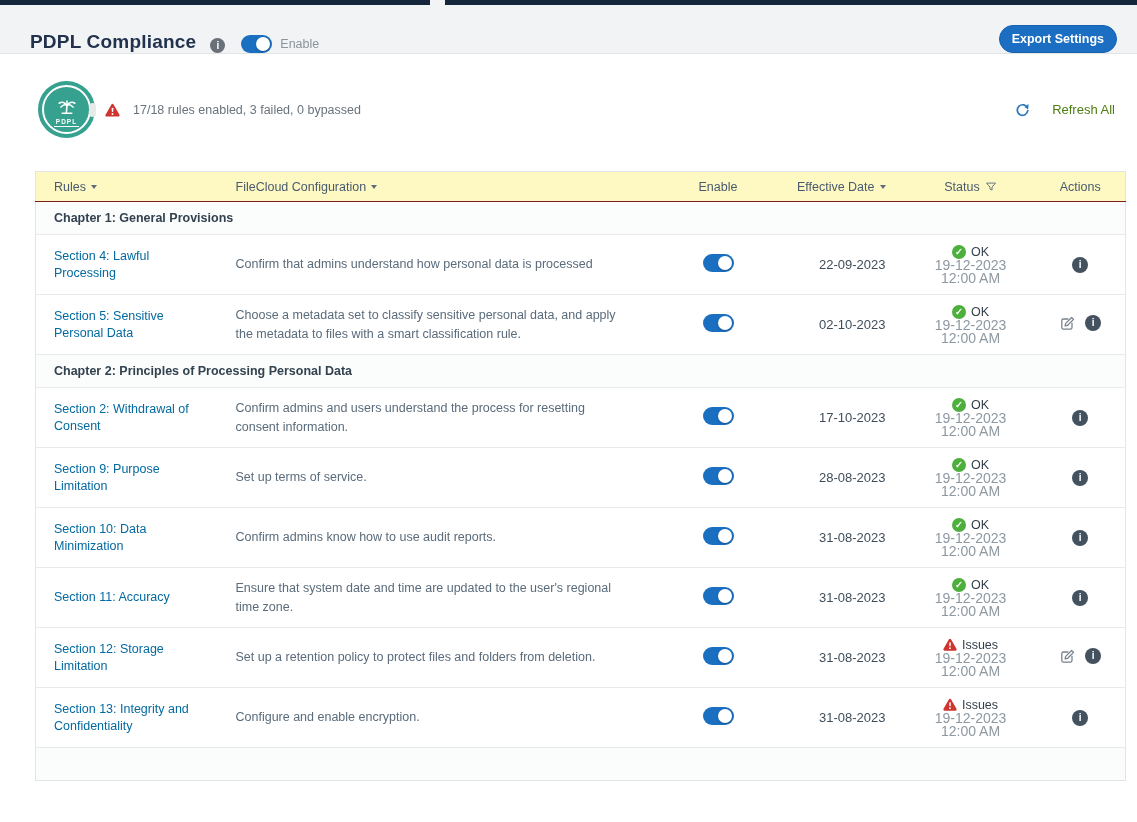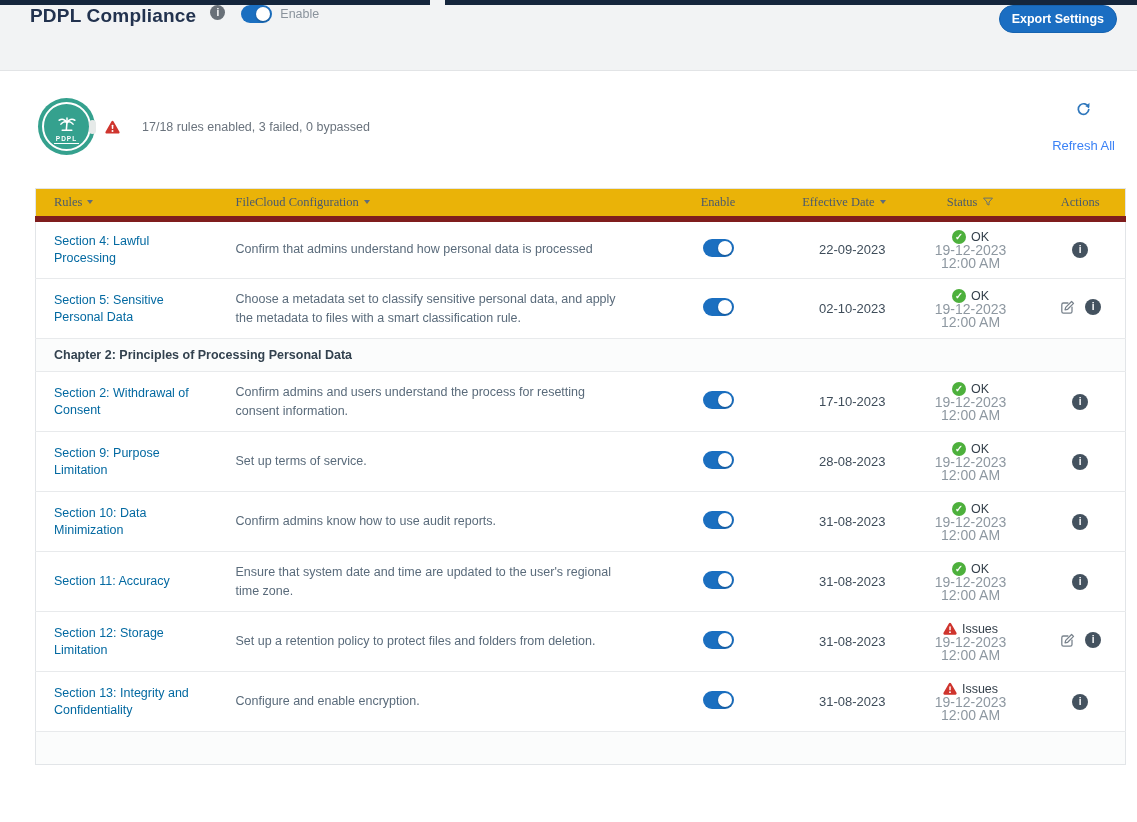--- a/index.html
+++ b/index.html
@@ -4,22 +4,22 @@
 <style>
   * { margin:0; padding:0; box-sizing:border-box; }
   html,body { width:1137px; height:822px; overflow:hidden; background:#fff;
     font-family:"Liberation Sans", sans-serif; color:#5a6b7b; }
 
   
   .topbar { position:relative; height:5px; background:#15263c; }
   .topbar .notch { position:absolute; left:430px; top:0; width:15px; height:5px; background:#f2f3f4; }
 
   
-  .page-header { height:66px; background:#f2f3f4; border-bottom:1px solid #e2e4e6;
-    display:flex; align-items:flex-start; padding:0 20px 0 30px; }
+  .page-header { height:49px; background:#f2f3f4; border-bottom:1px solid #e2e4e6;
+    display:flex; align-items:flex-end; padding:0 20px 0 30px; }
   .page-title { font-size:19px; font-weight:600; color:#22324e; letter-spacing:.2px; }
   .info-dot { display:inline-flex; align-items:center; justify-content:center;
     width:16px; height:16px; border-radius:50%; background:#44525f; color:#fff;
     font-size:10px; font-weight:700; font-style:normal; line-height:1; }
   .title-info { background:#697078; width:15px; height:15px; margin-left:14px; }
   .enable-wrap { display:flex; align-items:center; margin-left:16px; gap:8px; }
   .enable-label { font-size:12.5px; color:#8a939c; }
   .btn-primary { margin-left:auto; background:#1b6ec2; color:#fff; border:1px solid #1663b0;
     border-radius:14px; font-size:12.5px; font-weight:600; padding:6px 12px; cursor:pointer;
     font-family:"Liberation Sans", sans-serif; }
@@ -35,31 +35,31 @@
   
   .summary { display:flex; align-items:center; margin:27px 22px 0 38px; }
   .logo { position:relative; width:57px; height:57px; border-radius:50%; background:#35a18e; flex:none; }
   .logo::before { content:''; position:absolute; inset:4px; border:2.5px solid #fff; border-radius:50%; }
   .logo .ring-gap { position:absolute; right:-1px; top:50%; transform:translateY(-50%);
     width:7px; height:14px; background:#e6eae9; border-radius:4px; }
   .logo-inner { position:absolute; inset:0; display:flex; flex-direction:column;
     align-items:center; justify-content:center; padding-top:4px; }
   .logo-word { color:#fff; font-size:6.5px; font-weight:700; letter-spacing:1px;
     border-bottom:1px solid #fff; padding:1px 2px 1px 2px; margin-top:-2px; }
-  .alert-inline { display:flex; align-items:center; gap:22px; margin-left:10px;justify-content:flex-end; }
+  .alert-inline { display:flex; align-items:center; gap:13px; margin-left:10px;justify-content:flex-end; }
   .alert-msg { font-size:12.5px; color:#6a737d; }
-  .refresh { margin-left:auto; display:flex; align-items:center; gap:22px; color:#3b82f6;
-    font-size:13px; cursor:pointer;flex-direction:column; }
+  .refresh { margin-left:auto; display:flex; align-items:center; gap:22px; color:#4d7c0f;
+    font-size:13px; cursor:pointer; }
 
   
   .table-wrap { margin:33px 12px 0 35px; width:1090px; }
   table { width:1090px; border-collapse:collapse; table-layout:fixed;
     border:1px solid #e2e5e8; }
-  thead th { height:30px; background:#eab308; font-weight:400; font-size:12.5px;
-    color:#4a5a6e; text-align:left; border-bottom:6px solid #7f1d1d; padding:0; cursor:pointer;font-family:Liberation Serif, serif; }
+  thead th { height:30px; background:#fef9c3; font-weight:400; font-size:12.5px;
+    color:#4a5a6e; text-align:left; border-bottom:1px solid #7f1d1d; padding:0; cursor:pointer; }
   thead th:first-child .th-inner { padding-left:18px; }
   thead th.c-enable, thead th.c-status, thead th.c-actions { text-align:center; }
   thead th.c-date { text-align:right; }
   thead th.c-date .th-inner { padding-right:20px; }
   .th-inner { display:inline-flex; align-items:center; }
   .caret { width:0; height:0; border-left:3.5px solid transparent; border-right:3.5px solid transparent;
     border-top:4.5px solid #5f6c7b; margin-left:5px; display:inline-block; }
   .funnel { margin-left:5px; }
 
   tbody td { border-top:1px solid #e8eaec; vertical-align:middle; font-size:12.5px; }
@@ -186,20 +186,23 @@
   </th>
           <th class="c-actions">
     <span class="th-inner">
       <span>Actions</span>
 
     </span>
   </th>
         </tr>
     </thead>
     <tbody>
+        <tr class="row-chapter">
+    <td colspan="6"><span>Chapter 1: General Provisions</span></td>
+  </tr>
         <tr class="row-rule">
     <td class="c-rules"><span>Section 4: Lawful Processing</span></td>
     <td class="c-config"><span>Confirm that admins understand how personal data is processed</span></td>
     <td class="c-enable">
       <span class="toggle on"><span class="knob"></span></span>
     </td>
     <td class="c-date"><span>22-09-2023</span></td>
     <td class="c-status">
       <div class="status-line">
         <span class="st-ok">✓</span>

